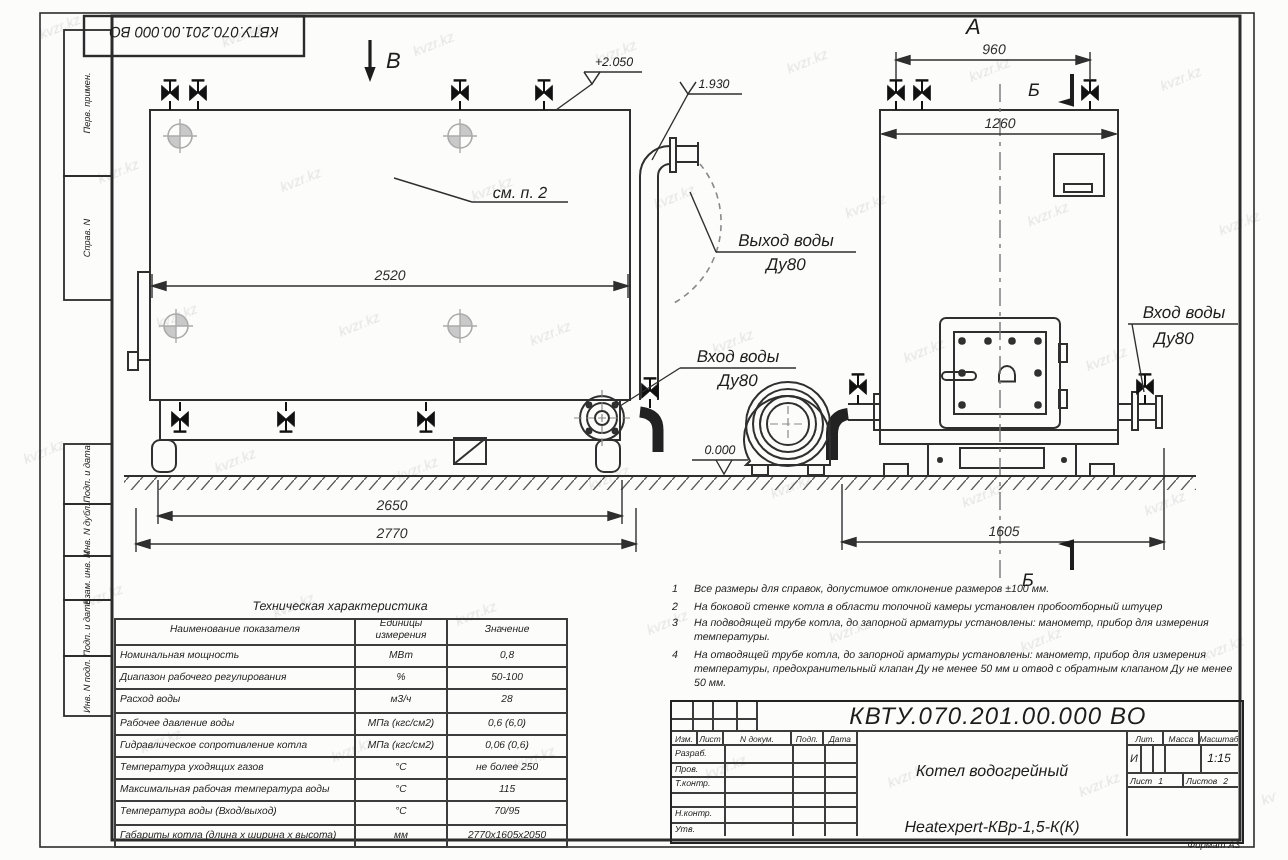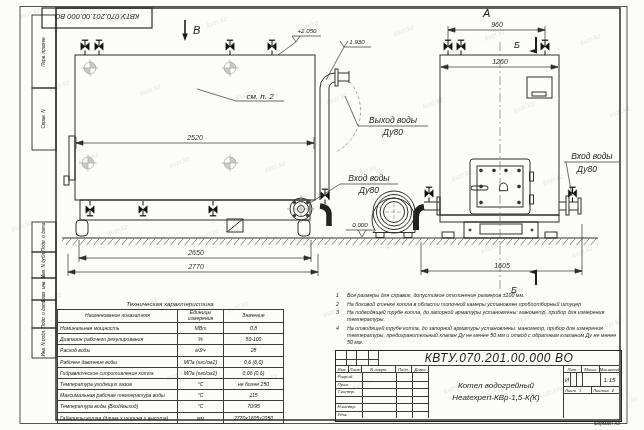--- a/index.html
+++ b/index.html
@@ -28,21 +28,21 @@
   .title-block{position:absolute;left:335px;top:350px;width:285px;height:70px;
     border:1.2px solid #222;background:transparent;}
   .tb{position:absolute;box-sizing:border-box;border:0 solid #3c3c3c;}
   .b-r{border-right-width:0.8px;} .b-b{border-bottom-width:0.8px;} .b-l{border-left-width:0.8px;}
   .cen{display:flex;align-items:center;justify-content:center;text-align:center;}
   .docnum{font-size:12px;letter-spacing:0.6px;white-space:nowrap;}
   .small-lbl{font-size:4.2px;}
   .row-lbl{font-size:4.4px;padding-left:1.5px;display:flex;align-items:center;}
   .vl{position:absolute;top:0;bottom:0;width:0;border-left:0.7px solid #3c3c3c;}
   .hl{position:absolute;left:0;right:0;height:0;border-top:0.7px solid #3c3c3c;}
-  .prod-name{font-size:8px;line-height:1.45;}
+  .prod-name{font-size:8px;line-height:1.45;margin-top:16px;}
   .logo-row{display:flex;align-items:center;justify-content:center;gap:2.5px;}
   .logo-mark{width:10px;height:10px;background:#111;flex:none;}
   .logo-word{font-style:normal;font-weight:bold;font-size:10px;letter-spacing:0.5px;}
   .logo-sub{font-size:3.4px;line-height:1.25;text-align:left;}
   .format{position:absolute;left:520px;top:421px;width:100px;text-align:right;font-size:4.8px;}
 </style>
 </head>
 <body>
 
 <div class="sheet">

